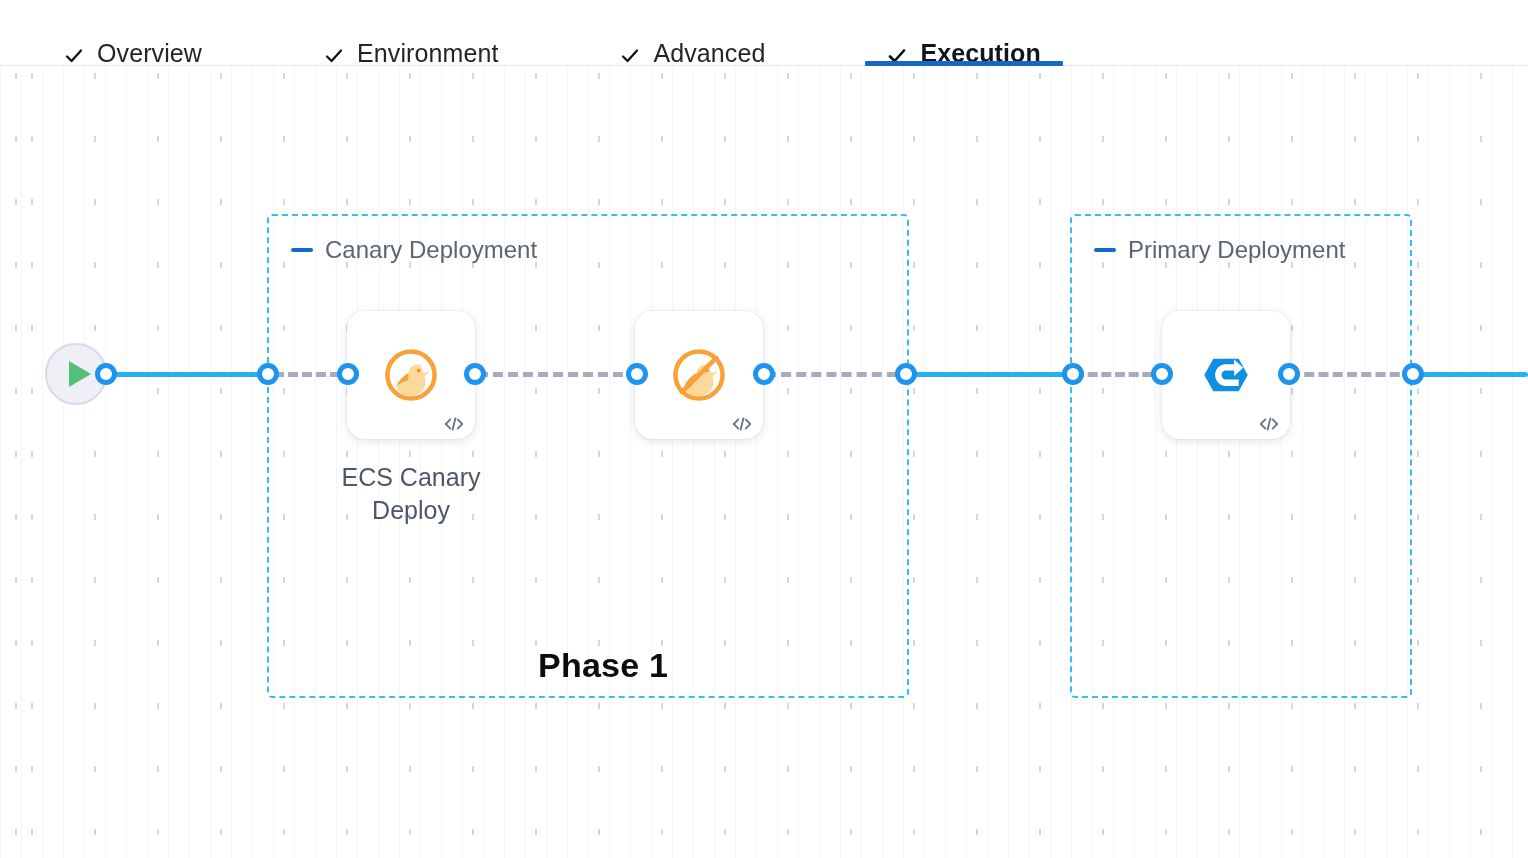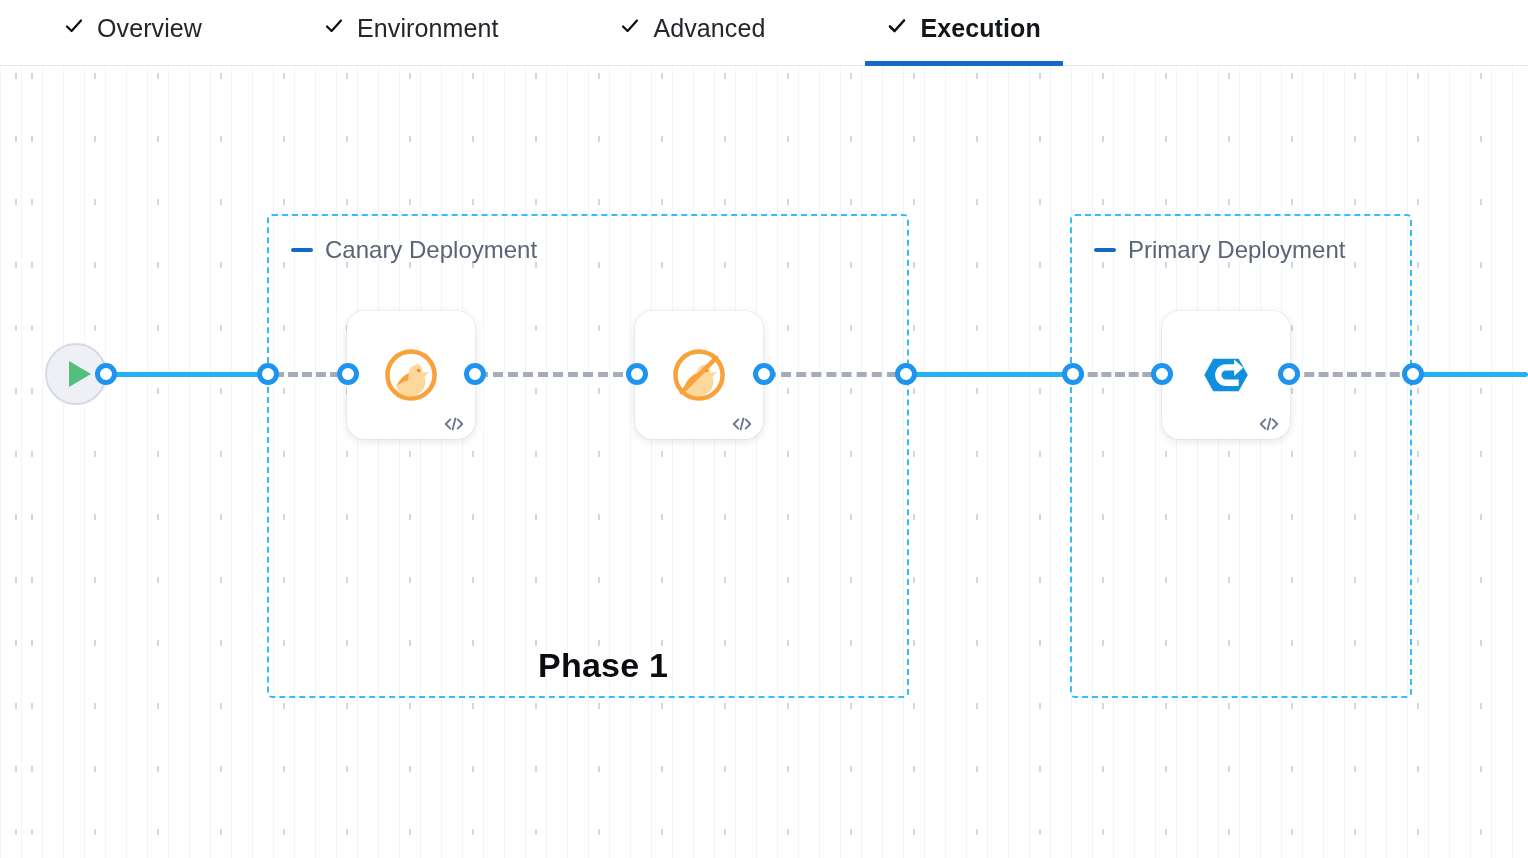--- a/index.html
+++ b/index.html
@@ -28,23 +28,23 @@
     border-bottom: 1px solid #e4e8ef;
     display: flex;
     align-items: center;
     padding-left: 42px;
     z-index: 40;
   }
   .tab {
     position: relative;
     height: 66px;
     display: flex;
-    align-items: flex-start;
+    align-items: flex-end;
     gap: 13px;
-    padding: 16px 22px;
+    padding: 0 22px;
     cursor: pointer;
     white-space: nowrap;
   }
   .tab + .tab { margin-left: 78px; }
   .tab-check {
     display: inline-block;
     width: 20px; height: 20px;
     flex: none;
     color: #0b0d0e;
   }
@@ -300,20 +300,21 @@
         </svg>
       </span>
       <span class="code-badge">
         <svg viewBox="0 0 24 18" fill="none" stroke="currentColor" stroke-width="2" stroke-linecap="round" stroke-linejoin="round">
           <path d="M8 4 L3 9 L8 14"></path>
             <path d="M16 4 L21 9 L16 14"></path>
             <path d="M13.5 3 L10.5 15"></path>
         </svg>
       </span>
     </div>
+    <div class="node-label" style="left:306px; top:395px;">ECS Canary Deploy</div>
 
     <div class="node" style="left:635px; top:245px;">
       <span class="node-icon">
         <svg viewBox="0 0 64 64">
           <circle cx="32" cy="32" r="26" fill="none" stroke="#f9a13a" stroke-width="5"></circle>
           <path d="M40 20c-5.6 0-10.2 4.3-10.6 9.8-5.6 3-10.4 8-13.6 14.2 1.2 6.4 7.5 11.6 15.2 11.6 9.4 0 17-7.2 17-16.1 0-2.1-.4-4.1-1.2-5.9l5.4-5.1-7.1.9C43.8 21.8 42 20 40 20z" fill="#fcd89b"></path>
           <path d="M29.4 29.8c-5.6 3-10.4 8-13.6 14.2 3.4-2.6 8-5 13-6 .3-2.9.3-5.6.6-8.2z" fill="#f9a13a"></path>
           <circle cx="40.5" cy="27" r="2" fill="#f08c1e"></circle>
           <path d="M13 51 L51 13" stroke="#f9a13a" stroke-width="5" stroke-linecap="round"></path>
         </svg>

